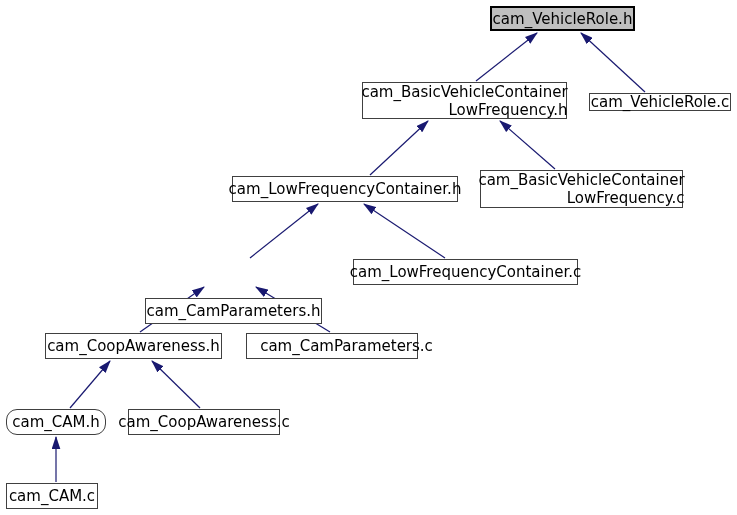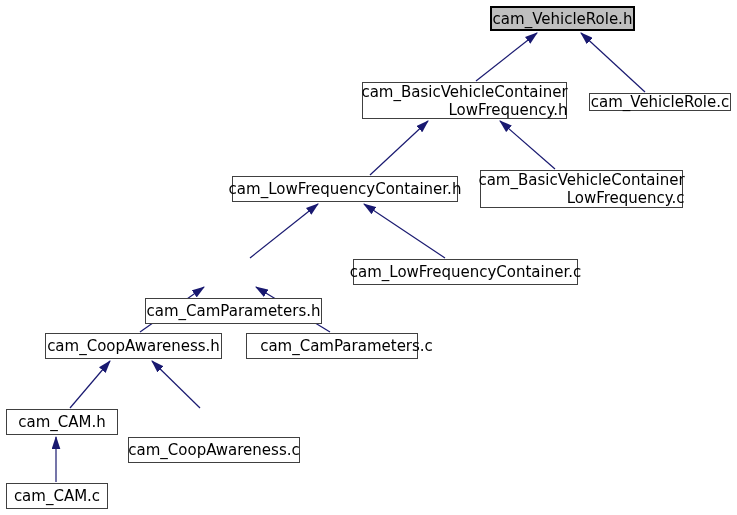--- a/index.html
+++ b/index.html
@@ -101,23 +101,23 @@
       </div>
       <div class="node" style="left: 353px; top: 259px; width: 225px; height: 26px;">
         <span>cam_LowFrequencyContainer.c</span>
       </div>
       <div class="node" style="left: 45px; top: 333px; width: 177px; height: 26px;">
         <span>cam_CoopAwareness.h</span>
       </div>
       <div class="node" style="left: 246px; top: 333px; width: 172px; height: 26px; padding-left: 29px;">
         <span>cam_CamParameters.c</span>
       </div>
-      <div class="node" style="left: 6px; top: 409px; width: 112px; height: 26px;">
+      <div class="node" style="left: 6px; top: 409px; width: 100px; height: 26px; border-radius: 11px;">
         <span>cam_CAM.h</span>
       </div>
-      <div class="node" style="left: 128px; top: 409px; width: 172px; height: 26px; margin-top: 28px;">
+      <div class="node" style="left: 128px; top: 409px; width: 152px; height: 26px;">
         <span>cam_CoopAwareness.c</span>
       </div>
-      <div class="node" style="left: 6px; top: 483px; width: 102px; height: 26px;">
+      <div class="node" style="left: 6px; top: 483px; width: 92px; height: 26px;">
         <span>cam_CAM.c</span>
       </div>
     </div>
 </div>
 
 </body></html>

